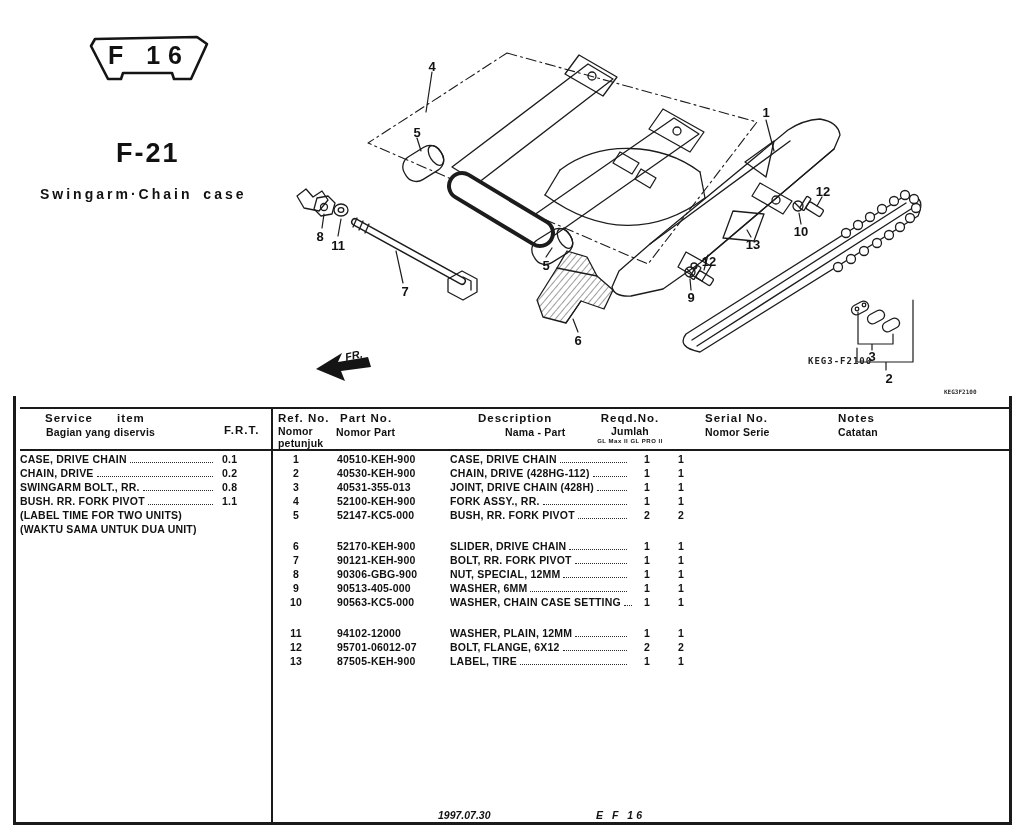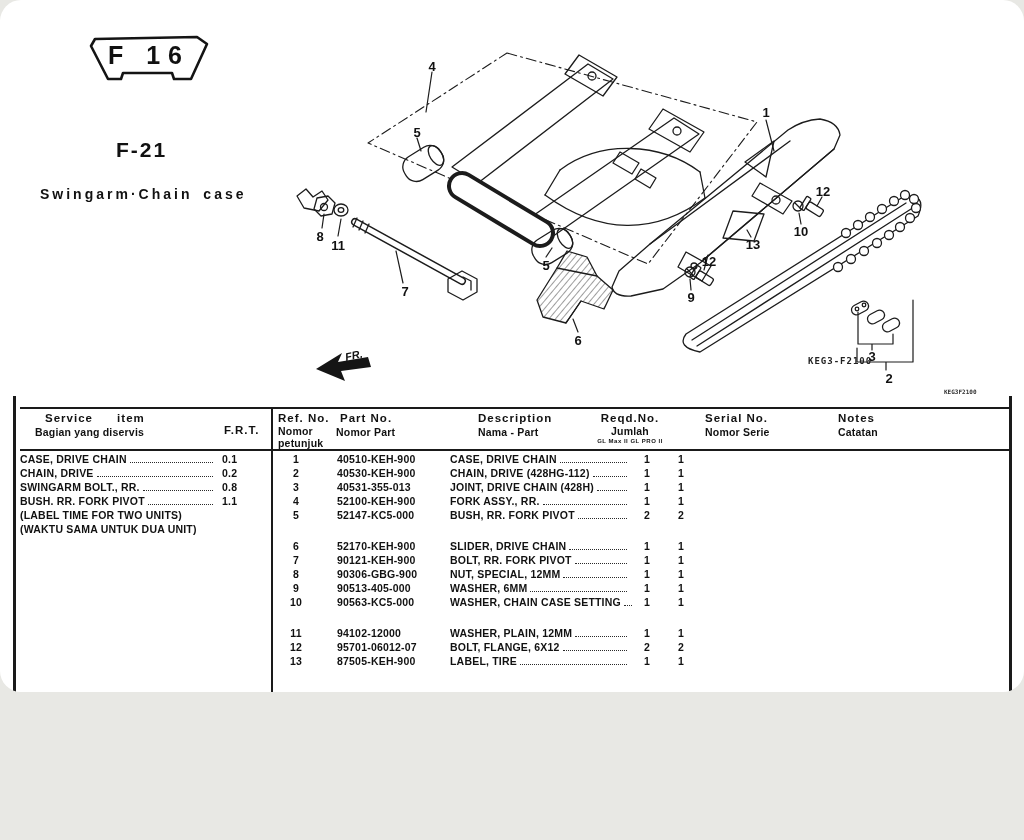--- a/index.html
+++ b/index.html
@@ -1,23 +1,23 @@
 <!DOCTYPE html>
 <html><head>
 <meta charset="utf-8">
 <style>
   html,body{margin:0;padding:0;background:#e8e8e4;}
-  .canvas{position:relative;width:1024px;height:692px;background:#ffffff;overflow:hidden;
-          font-family:"Liberation Sans",sans-serif;color:#111;border-radius:21px;}
+  .canvas{position:relative;width:1024px;height:840px;background:#ffffff;overflow:hidden;
+          font-family:"Liberation Sans",sans-serif;color:#111;}
   
   .tag-wrap{position:absolute;left:83px;top:33px;width:132px;height:54px;}
   .tag-wrap svg{position:absolute;left:0;top:0;}
   .tag-label{position:absolute;left:0;top:8px;width:132px;text-align:center;
              font-size:25px;font-weight:700;letter-spacing:8px;}
-  .section-code{position:absolute;left:116px;top:138px;font-size:21px;font-weight:700;letter-spacing:2px;}
+  .section-code{position:absolute;left:116px;top:138px;font-size:27px;font-weight:700;letter-spacing:2px;}
   .section-title{position:absolute;left:40px;top:186px;font-size:14px;font-weight:700;
                  letter-spacing:3px;word-spacing:4px;}
   
   .diagram{position:absolute;left:0;top:0;width:1024px;height:408px;}
   .callout-layer{position:absolute;left:0;top:0;width:1024px;height:408px;pointer-events:none;}
   .callout{position:absolute;transform:translate(-50%,-50%);font-size:13px;font-weight:700;color:#111;}
   
   .hline,.vline{position:absolute;background:#1a1a1a;}
   
   .hd-en{font-size:11.5px;font-weight:700;letter-spacing:1px;}
@@ -215,21 +215,21 @@
     </div>
 
   <div class="vline" style="left:13px;top:396px;width:2.5px;height:429px;"></div>
   <div class="vline" style="left:1009px;top:396px;width:2.5px;height:429px;"></div>
   <div class="hline" style="left:20px;top:407px;width:991px;height:2px;"></div>
   <div class="hline" style="left:20px;top:449px;width:991px;height:1.5px;"></div>
   <div class="vline" style="left:271px;top:407px;width:2px;height:415px;"></div>
   <div class="hline" style="left:13px;top:822px;width:998px;height:3px;"></div>
 
   <div class="abs hd-en svc-title" style="left:45px;top:412px;">Service item</div>
-  <div class="abs hd-id" style="left:35px;top:426px;">Bagian yang diservis</div>
+  <div class="abs hd-id" style="left:46px;top:426px;">Bagian yang diservis</div>
   <div class="abs hd-en" style="left:224px;top:424px;">F.R.T.</div>
   <div class="svc-rows">
       <div class="svc-row">
         <span class="svc-name">CASE, DRIVE CHAIN</span>
         <span class="dots"></span>
         <span class="svc-frt">0.1</span>
       </div>
       <div class="svc-row">
         <span class="svc-name">CHAIN, DRIVE</span>
         <span class="dots"></span>
@@ -248,21 +248,21 @@
       <div class="svc-note">(LABEL TIME FOR TWO UNITS)</div>
       <div class="svc-note">(WAKTU SAMA UNTUK DUA UNIT)</div>
     </div>
 
   <div class="abs hd-en" style="left:278px;top:412px;">Ref. No.</div>
   <div class="abs hd-id" style="left:278px;top:425px;">Nomor</div>
   <div class="abs hd-id" style="left:278px;top:437px;">petunjuk</div>
   <div class="abs hd-en" style="left:340px;top:412px;">Part No.</div>
   <div class="abs hd-id" style="left:336px;top:426px;">Nomor Part</div>
   <div class="abs hd-en" style="left:478px;top:412px;">Description</div>
-  <div class="abs hd-id" style="left:478px;top:426px;">Nama - Part</div>
+  <div class="abs hd-id" style="left:505px;top:426px;">Nama - Part</div>
   <div class="abs hd-en" style="left:585px;top:412px;width:90px;text-align:center;">Reqd.No.</div>
   <div class="abs hd-id" style="left:585px;top:425px;width:90px;text-align:center;">Jumlah</div>
   <div class="abs hd-sm" style="left:585px;top:438px;width:90px;text-align:center;">GL Max II   GL PRO II</div>
   <div class="abs hd-en" style="left:705px;top:412px;">Serial No.</div>
   <div class="abs hd-id" style="left:705px;top:426px;">Nomor Serie</div>
   <div class="abs hd-en" style="left:838px;top:412px;">Notes</div>
   <div class="abs hd-id" style="left:838px;top:426px;">Catatan</div>
 
   <div class="parts-rows">
       <div class="pgroup">

